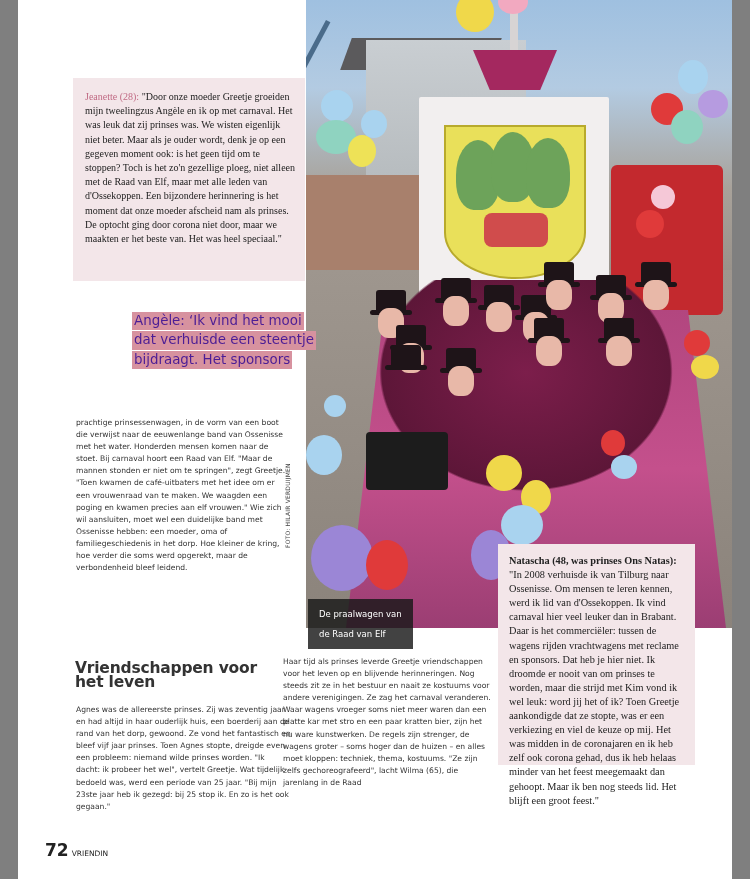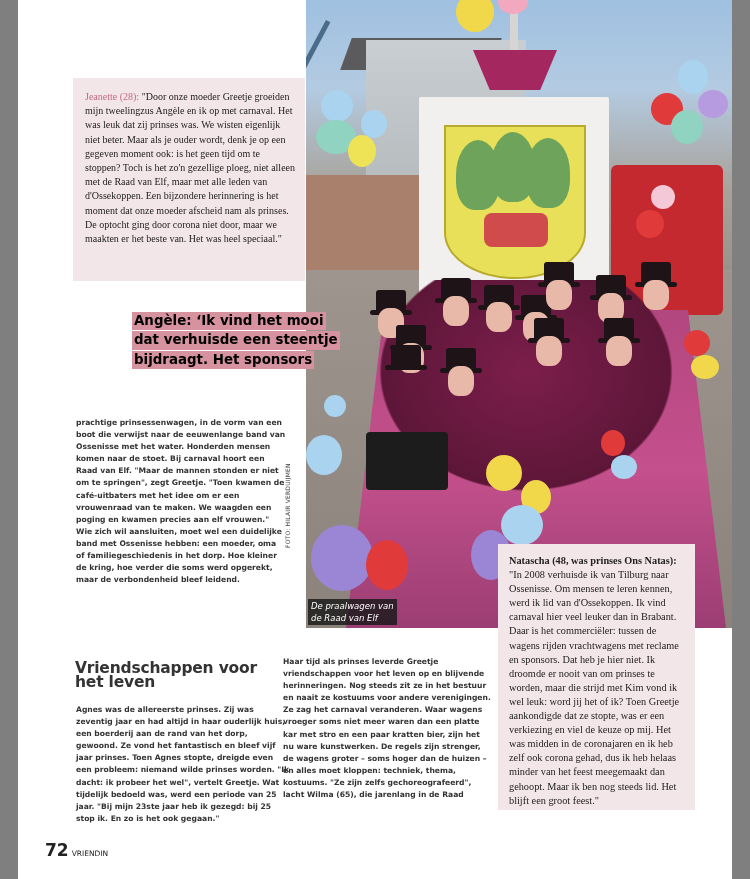--- a/index.html
+++ b/index.html
@@ -70,56 +70,56 @@
   }
   .balloon { position: absolute; border-radius: 50%; }
   .hat { position: absolute; width: 30px; height: 22px; background: #1e1418; border-radius: 3px 3px 0 0; }
   .hat:after { content: ""; position: absolute; left: -6px; bottom: -3px; width: 42px; height: 5px; background: #1e1418; border-radius: 3px; }
   .face { position: absolute; width: 26px; height: 30px; background: #e8b8a8; border-radius: 40%; }
   .photo-caption {
     position: absolute; left: 290px; top: 599px; padding: 1px 3px;
     background: rgba(25,25,25,0.82); color: #ffffff;
     font-family: "DejaVu Sans", sans-serif; font-size: 8.5px; line-height: 12px;
   }
-  .photo-caption div { margin: 0; font-style: italic; }
+  .photo-caption div { margin: 8px; }
   .photo-credit {
     position: absolute; left: 266px; top: 548px;
     transform: rotate(-90deg); transform-origin: left top;
     font-family: "DejaVu Sans", sans-serif; font-size: 6px; color: #444444; letter-spacing: 0.2px;
     white-space: nowrap;
   }
   
   .qbox {
     position: absolute; background: #f3e6e9;
     font-family: "Liberation Serif", "DejaVu Serif", serif; color: #222222;
   }
   .qbox-jeanette {
     left: 55px; top: 78px; width: 232px; height: 203px;
     font-size: 10px; line-height: 14.2px; padding: 12px 10px 0 12px; box-sizing: border-box;
   }
   .qbox-jeanette .who { color: #c06a84; }
   .qbox-natascha {
-    left: 480px; top: 544px; width: 197px; height: 266px;
+    left: 480px; top: 544px; width: 197px; height: 221px;
     font-size: 10.3px; line-height: 14.1px; padding: 10px 8px 0 11px; box-sizing: border-box;
   }
   .qbox-natascha .who { font-weight: bold; }
   
   .pullquote {
     position: absolute; left: 114px; top: 312px; width: 220px;
-    font-family: "DejaVu Sans", sans-serif; font-weight: bold; font-size: 13.4px; line-height: 18.3px;
-    color: #000000;
+    font-family: "DejaVu Sans", sans-serif; font-weight: normal; font-size: 13.4px; line-height: 18.3px;
+    color: #4c1d95;
   }
   .pullquote .ln {
     display: inline-block; background: #d7929f; padding: 0 2px; margin-bottom: 1px; white-space: nowrap;
   }
   
   .body {
     position: absolute; font-family: "DejaVu Sans", sans-serif; font-size: 7.6px; line-height: 12.1px; color: #333333;
   }
-  .body p { margin: 0; font-weight: bold; }
+  .body p { margin: 0; }
   .body-col1-top { left: 58px; top: 417px; width: 210px; }
   .heading {
     position: absolute; left: 57px; top: 648px; width: 210px;
     font-family: "DejaVu Sans", sans-serif; font-weight: bold; font-size: 15.5px; line-height: 14px; color: #333333;
     letter-spacing: -0.2px;
   }
   .body-col1-bot { left: 58px; top: 680px; width: 215px; margin-top: 24px; }
   .body-col2 { left: 265px; top: 656px; width: 210px; }
   
   .folio {

